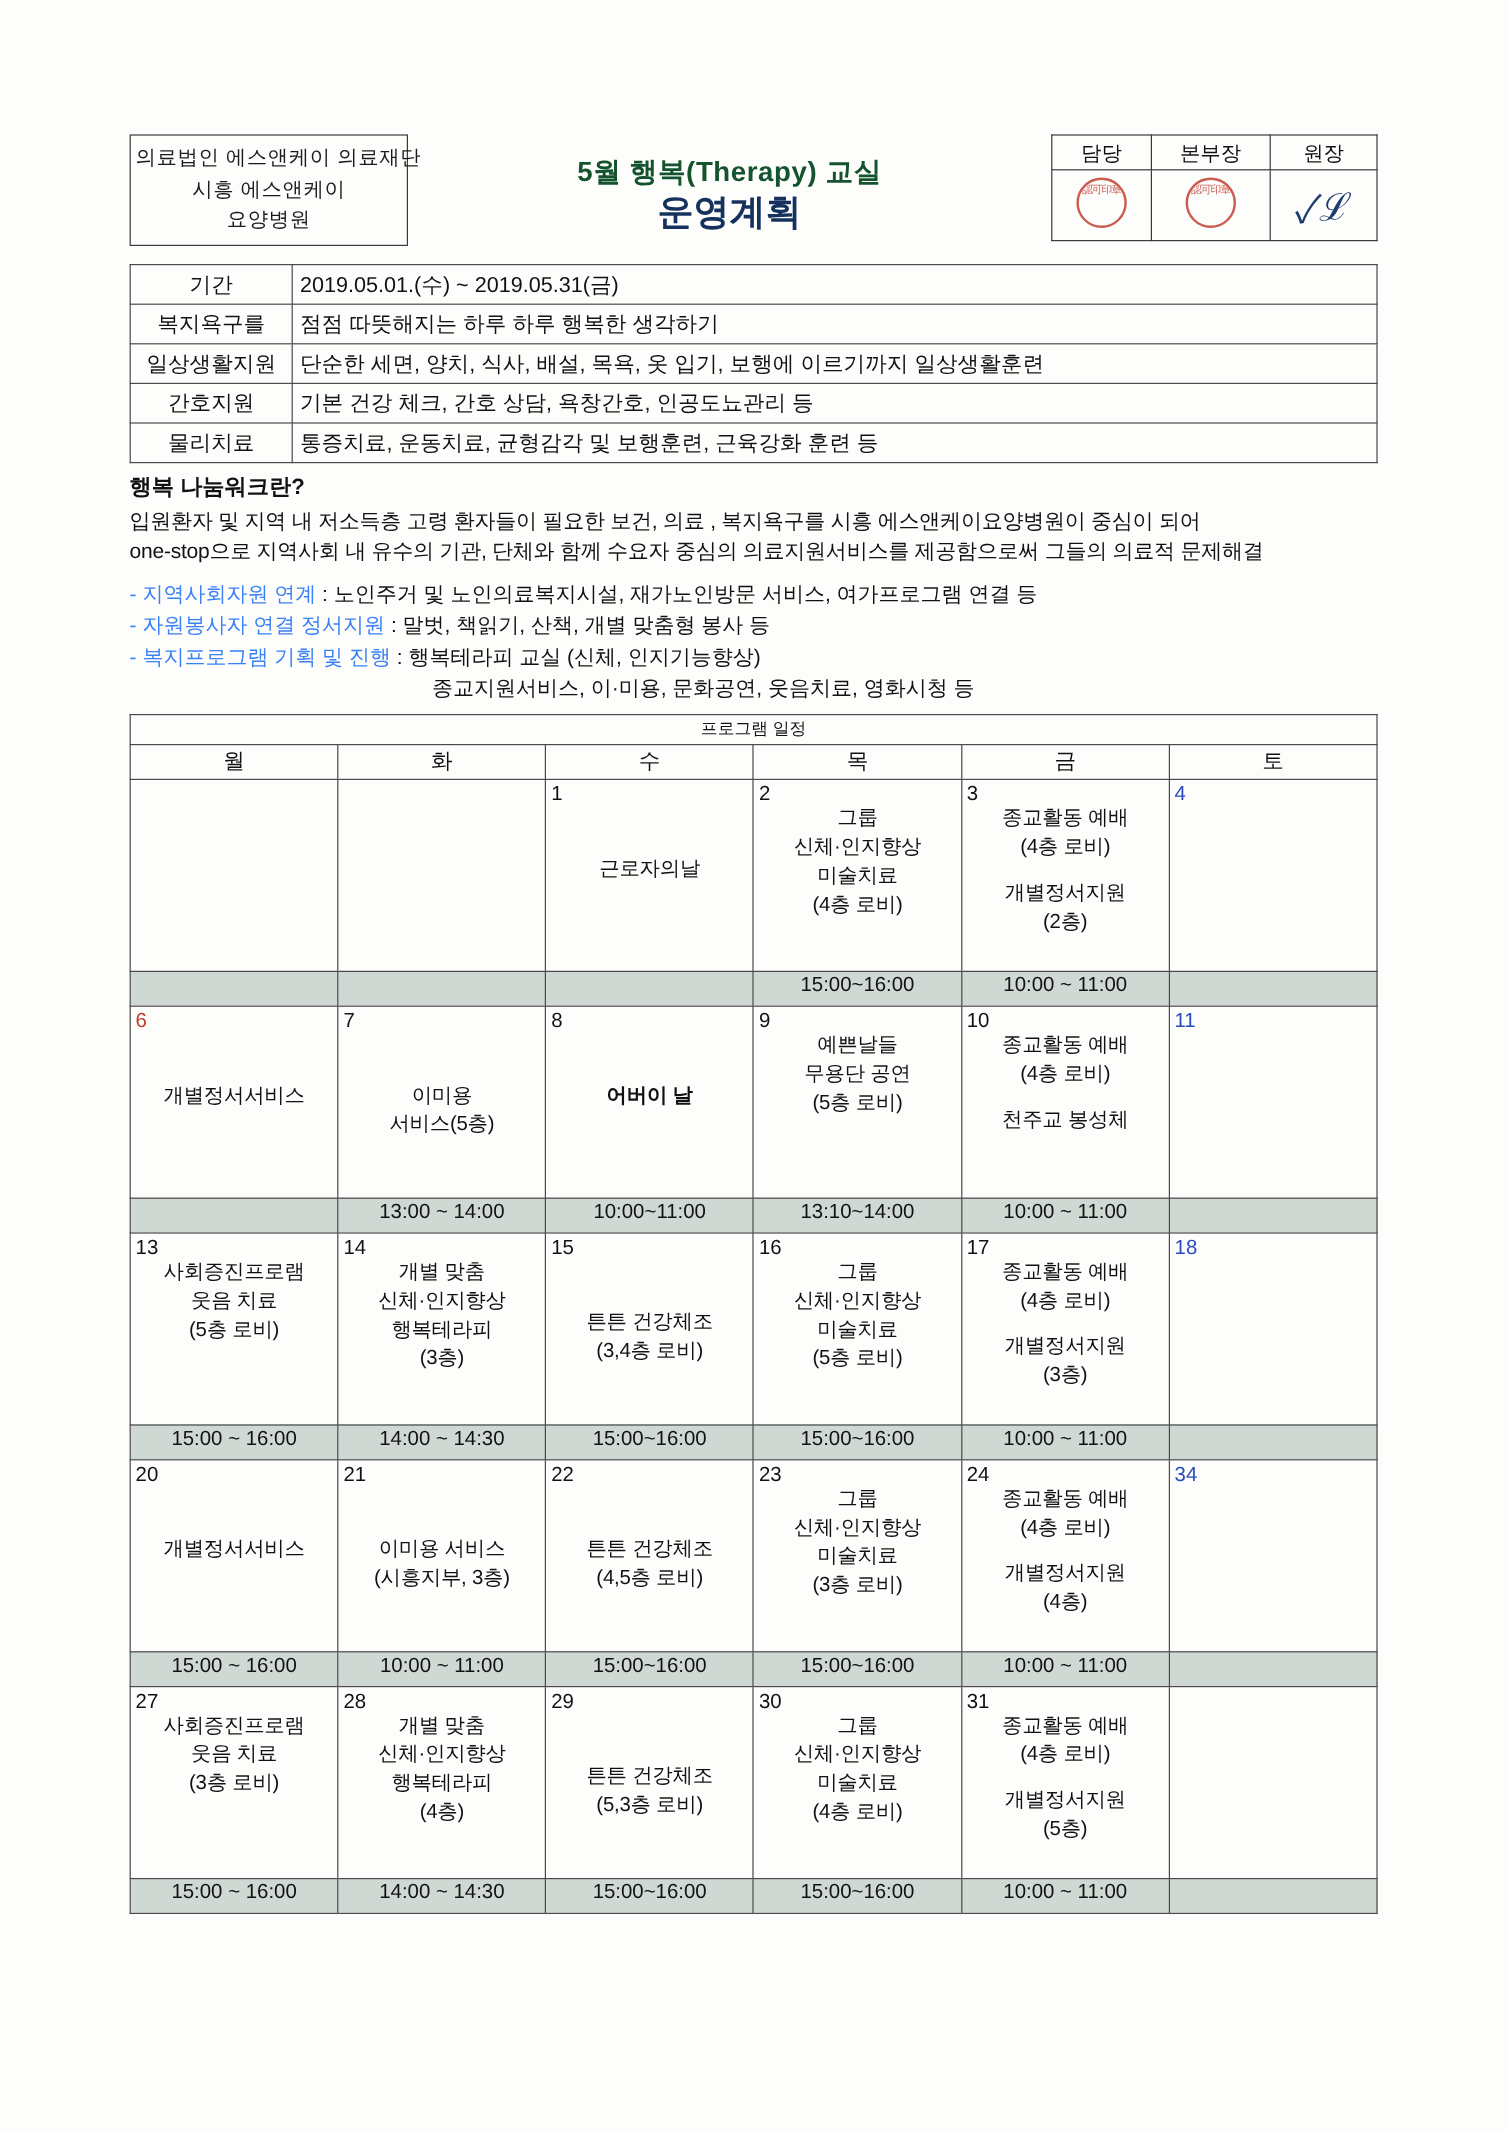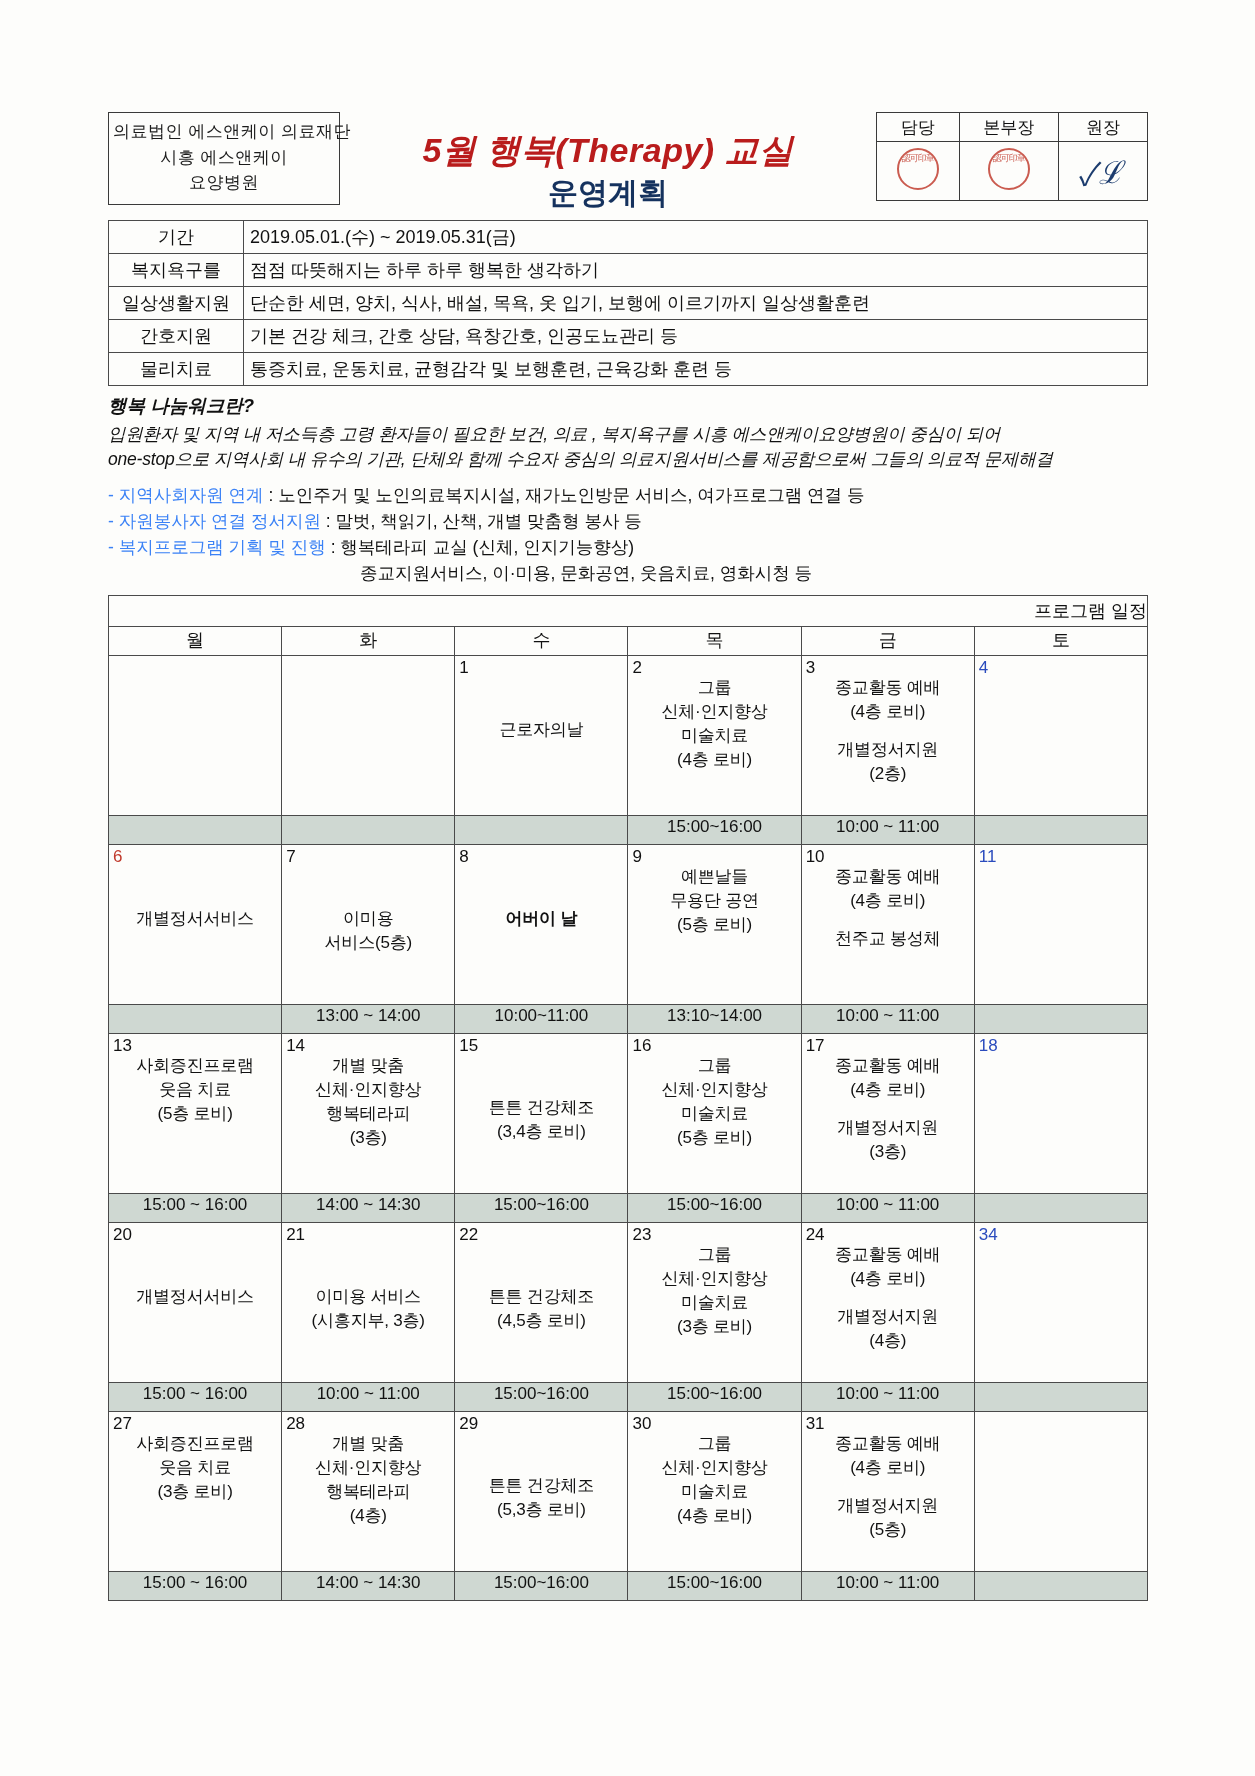--- a/index.html
+++ b/index.html
@@ -45,26 +45,25 @@
     letter-spacing: 0.5px;
     color: #1b1b1b;
   }
   .hdr-left div { white-space: nowrap; }
   .hdr-title {
     flex: 1;
     text-align: center;
     padding-top: 16px;
   }
   .hdr-title .t1 {
-    font-size: 34px;
+    font-size: 23px;
     font-weight: bold;
     letter-spacing: 0.5px;
-    color: #b91c1c;
+    color: #14532d;
     line-height: 1.35;
-    font-style: italic;
   }
   .hdr-title .t2 {
     font-size: 30px;
     font-weight: bold;
     color: #15325e;
     line-height: 1.25;
   }
   .approve {
     width: 272px;
   }
@@ -119,21 +118,20 @@
   table.info td.lbl {
     width: 122px;
     text-align: center;
   }
 
   
   .desc {
     margin-top: 7px;
     font-size: 17.5px;
     line-height: 1.45;
-    font-style: italic;
   }
   .desc .h {
     font-weight: bold;
     font-size: 18.5px;
     margin-bottom: 2px;
   }
   .desc p {
     margin: 0;
     letter-spacing: -0.2px;
   }
@@ -147,22 +145,22 @@
     font-size: 18.5px;
   }
   .duties .row { white-space: nowrap; }
   .duties .red { color: #3b82f6; }
   .duties .indent { padding-left: 252px; }
 
   
   .cal-title {
     border: 1.1px solid #4a4a4a;
     border-bottom: none;
-    text-align: right;
-    font-size: 18px;
+    text-align: center;
+    font-size: 14px;
     padding: 3px 0;
     margin-top: 8px;
   }
   table.cal {
     border-collapse: collapse;
     width: 100%;
     table-layout: fixed;
   }
   table.cal th, table.cal td {
     border: 1.1px solid #4a4a4a;

